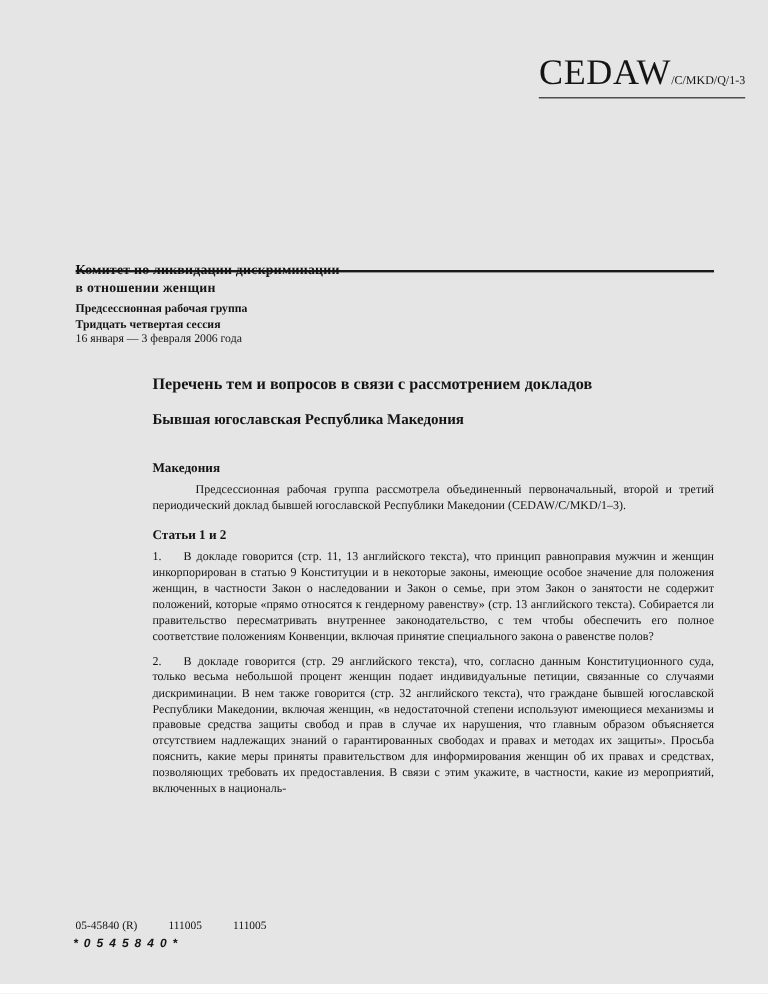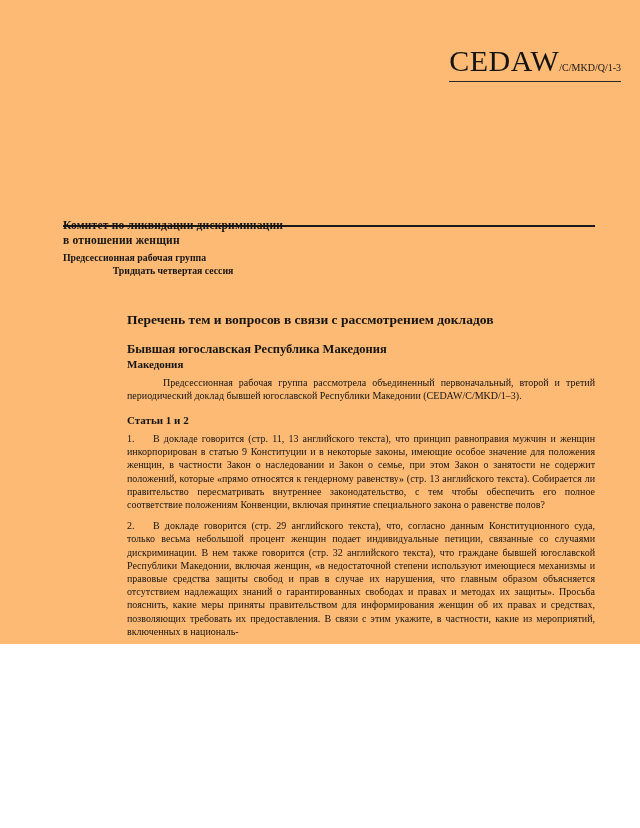--- a/index.html
+++ b/index.html
@@ -1,21 +1,21 @@
 <!DOCTYPE html>
 <html lang="ru"><head>
 <meta charset="utf-8">
 <style>
   * { box-sizing: border-box; margin: 0; padding: 0; }
   html, body { background: #ffffff; }
   .page {
     position: relative;
     width: 640px;
-    height: 644px;
-    background: #fdba74;
+    height: 820px;
+    background: #e5e5e5;
     font-family: "Liberation Serif", "DejaVu Serif", serif;
     color: #141414;
     overflow: hidden;
   }
 
   
   .symbol {
     position: absolute;
     top: 44px;
     right: 19px;
@@ -42,33 +42,33 @@
     left: 63px;
     width: 532px;
     height: 2px;
     background: #1a1a1a;
   }
 
   
   .committee { position: absolute; top: 218px; left: 63px; }
   .committee-name { font-weight: bold; font-size: 11.5px; line-height: 14.5px; letter-spacing: 0.2px; }
   .committee-sub { font-weight: bold; font-size: 9.8px; line-height: 12.5px; margin-top: 5px; }
-  .committee-session { font-weight: bold; font-size: 9.8px; line-height: 12.5px; text-align: center; }
+  .committee-session { font-weight: bold; font-size: 9.8px; line-height: 12.5px; }
   .committee-dates { font-size: 9.8px; line-height: 12.5px; }
 
   
   .content { position: absolute; top: 311px; left: 127px; width: 468px; }
   .doc-title {
     font-size: 13.5px;
     line-height: 17.5px;
     font-weight: bold;
     max-width: 385px;
     margin-bottom: 13px;
   }
-  .country-title { font-size: 12.5px; font-weight: bold; margin-bottom: 1px; }
+  .country-title { font-size: 12.5px; font-weight: bold; margin-bottom: 27px; }
   .section-heading { font-size: 11px; font-weight: bold; margin-bottom: 6px; }
   p.body {
     font-size: 10px;
     line-height: 13.2px;
     text-align: justify;
     margin-bottom: 8px;
     hyphens: auto;
     -webkit-hyphens: auto;
   }
   p.intro { text-indent: 36px; margin-bottom: 12px; }
@@ -100,20 +100,21 @@
 
   <div class="header-rule"></div>
 
   <section class="committee">
     <div class="committee-name">
       <div>Комитет по ликвидации дискриминации</div>
       <div>в отношении женщин</div>
     </div>
     <div class="committee-sub">Предсессионная рабочая группа</div>
     <div class="committee-session">Тридцать четвертая сессия</div>
+    <div class="committee-dates">16 января — 3 февраля 2006 года</div>
   </section>
 
   <main class="content">
     <h1 class="doc-title">Перечень тем и вопросов в связи с рассмотрением докладов</h1>
     <h2 class="country-title">Бывшая югославская Республика Македония</h2>
 
     <h3 class="section-heading">Македония</h3>
     <p class="body intro">Предсессионная рабочая группа рассмотрела объединенный первоначальный, второй и третий периодический доклад бывшей югославской Республики Македонии (CEDAW/C/MKD/1–3).</p>
 
     <h3 class="section-heading">Статьи 1 и 2</h3>

